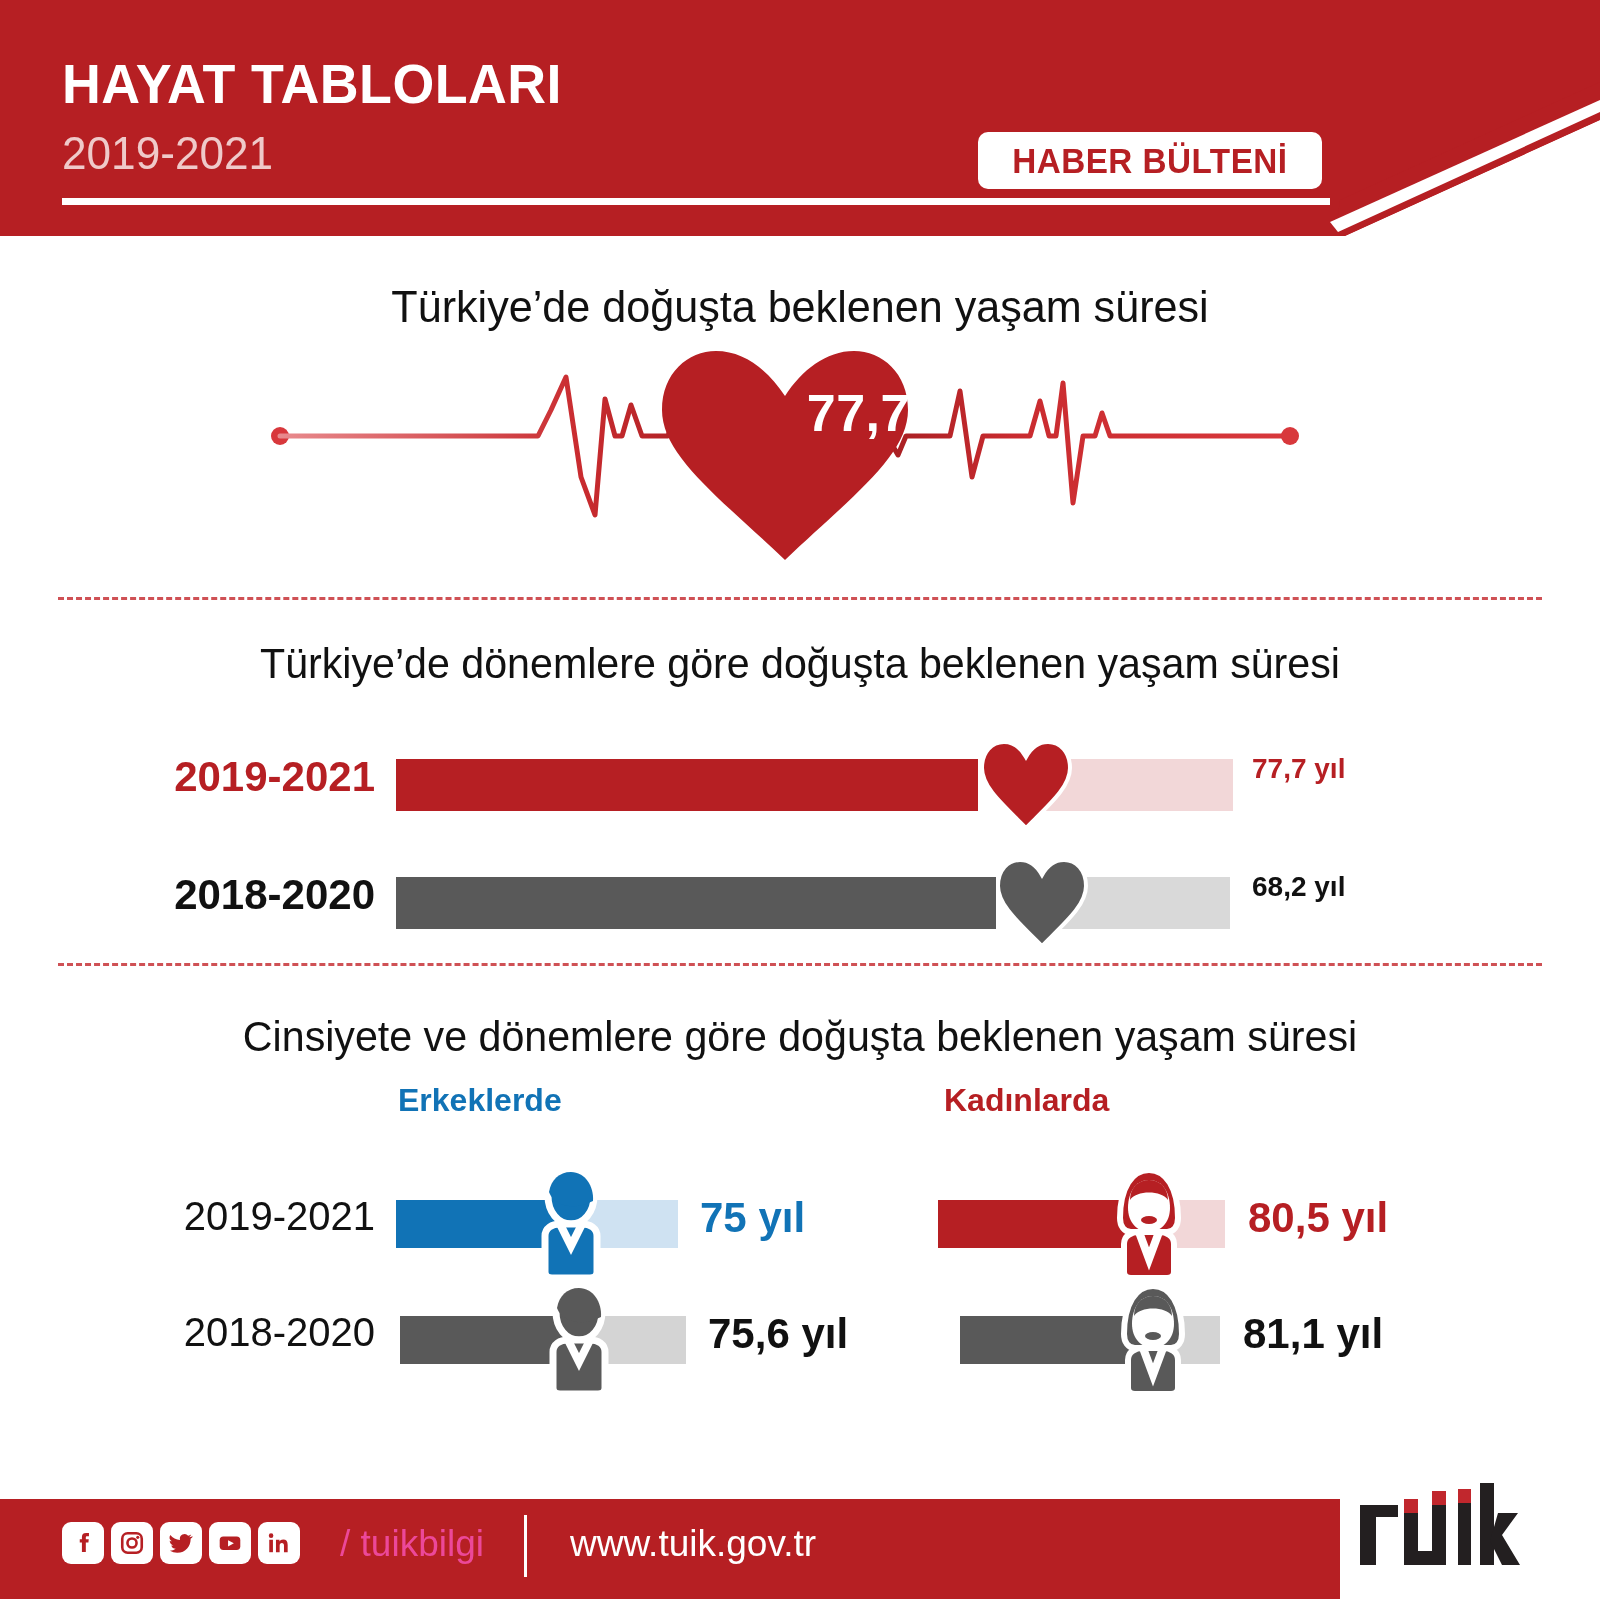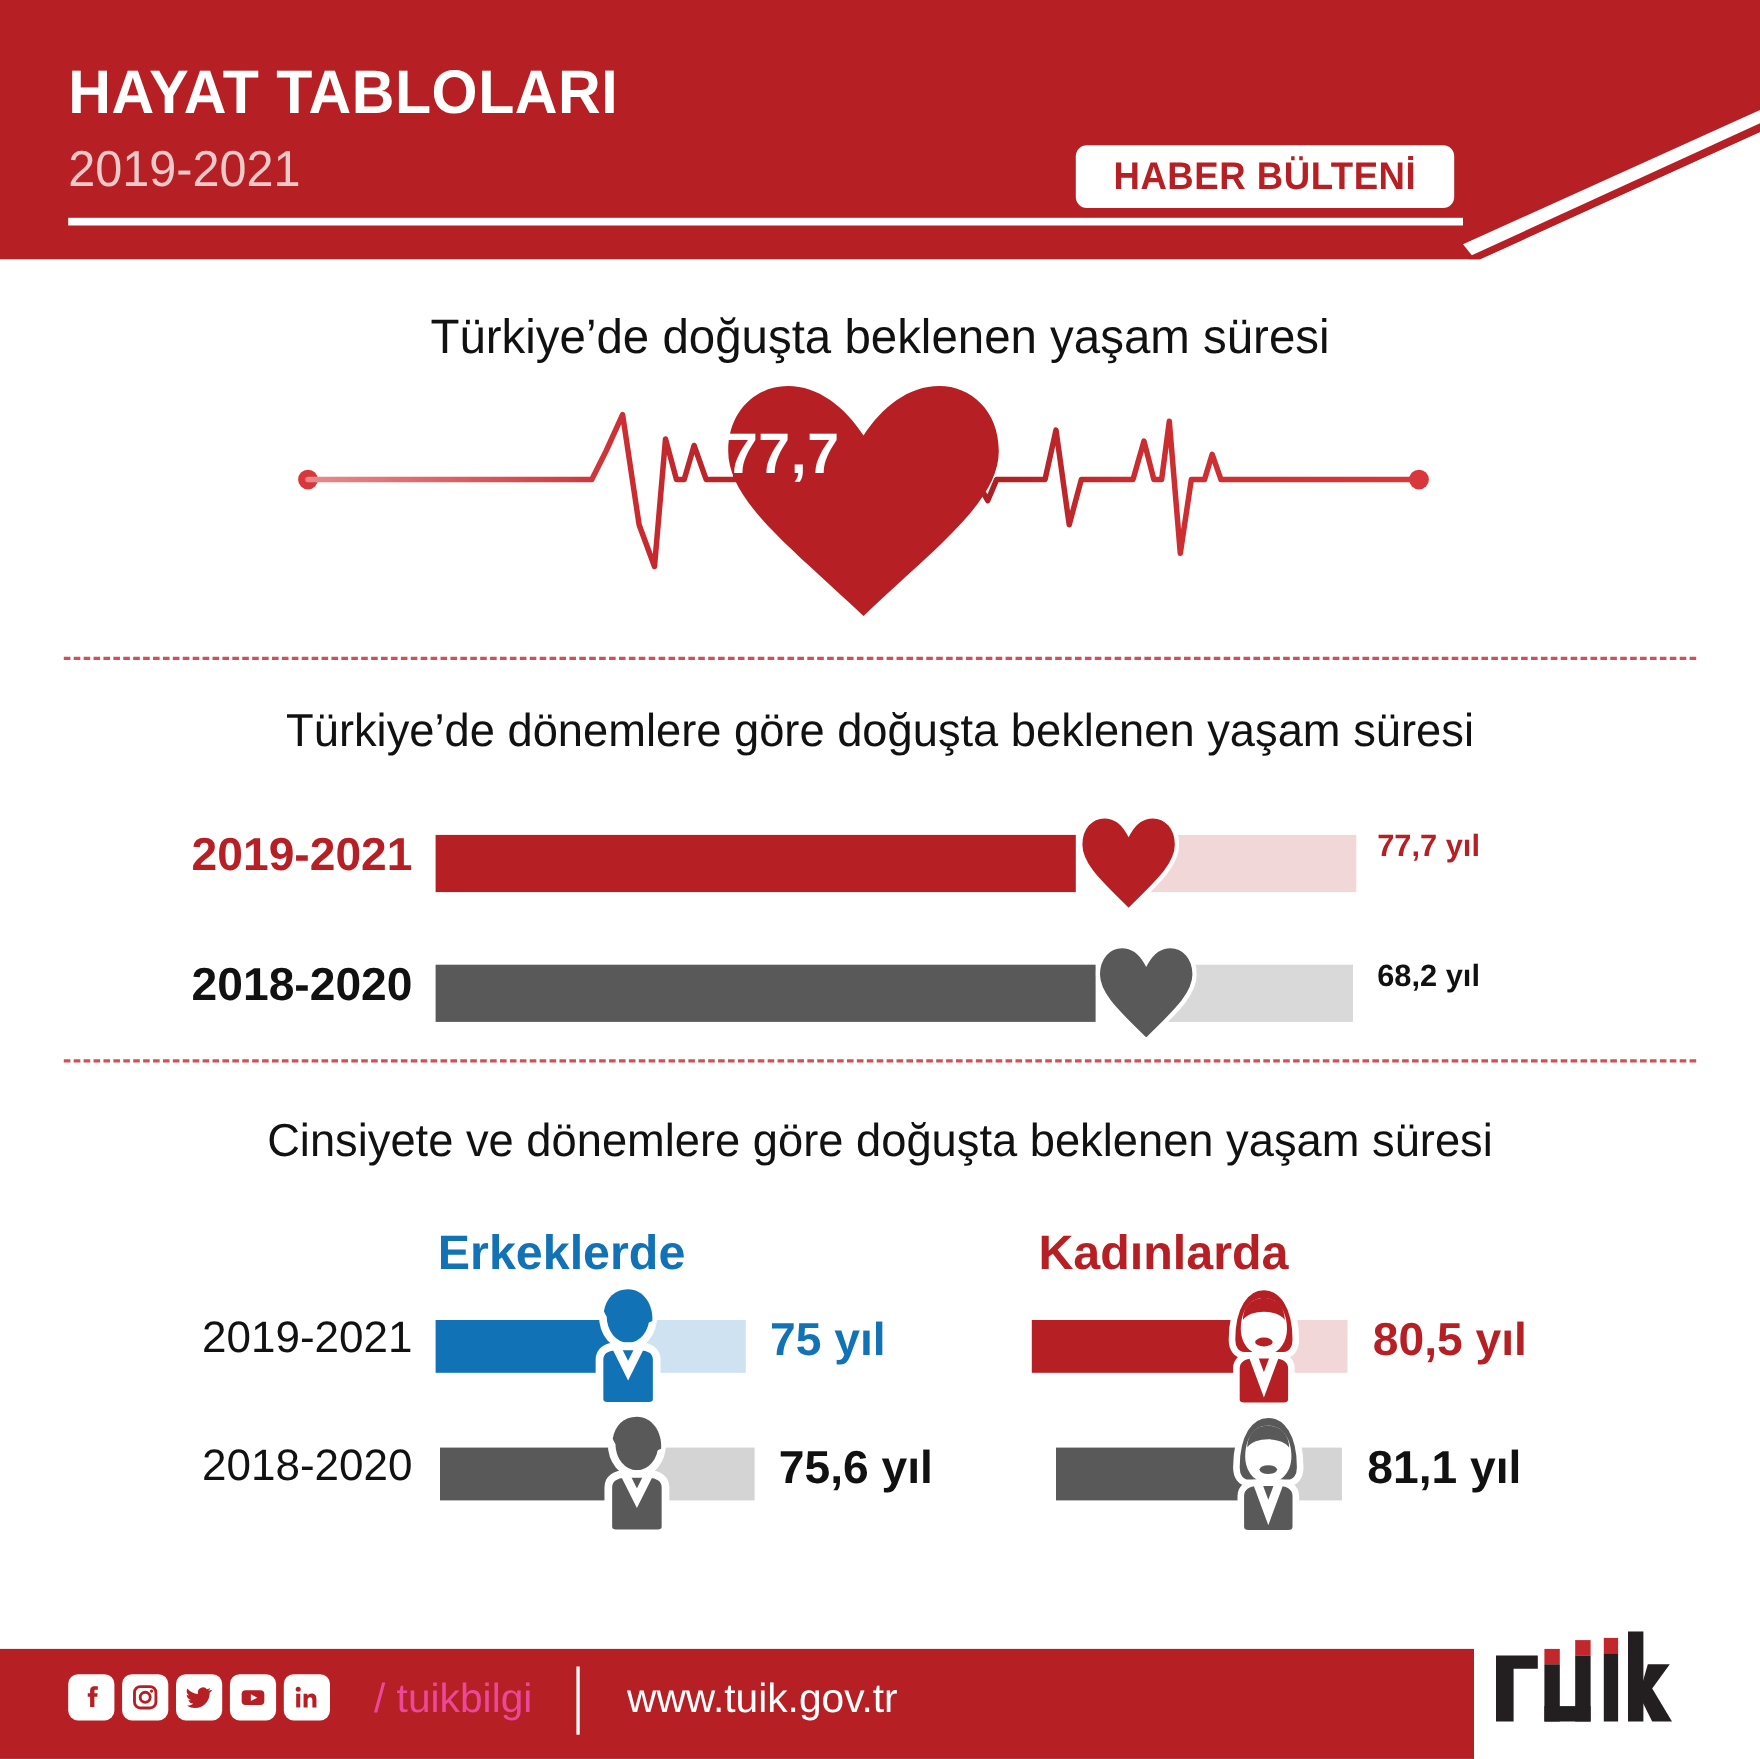--- a/index.html
+++ b/index.html
@@ -92,21 +92,21 @@
   }
   .big-heart-wrap {
     position: absolute;
     left: 660px; top: 348px;
     width: 250px; height: 215px;
   }
   .big-heart-label {
     position: absolute;
     left: 660px; top: 384px;
     width: 250px;
-    text-align: left;
+    text-align: right;
     color: #ffffff;
     font-weight: bold;
     font-size: 52px;
     line-height: 1.12;
     letter-spacing: 0.5px;
     z-index: 4;
   }
   .big-heart-label .unit { font-size: 48px; display:block; }
 
   
@@ -177,22 +177,22 @@
     left: 0; top: 1013px;
     width: 1600px;
     text-align: center;
     font-size: 42px;
     color: #111111;
     white-space: nowrap;
     transform: scaleX(0.98);
   }
   .gender-head {
     position: absolute;
-    top: 1115px;
-    font-size: 44px;
+    top: 1082px;
+    font-size: 32px;
     font-weight: bold;
     white-space: nowrap;
   }
   .gh-male { left: 398px; color: #1173b6; }
   .gh-female { left: 944px; color: #b61f23; }
 
   .grow {
     position: absolute;
     left: 0;
     width: 1600px;

